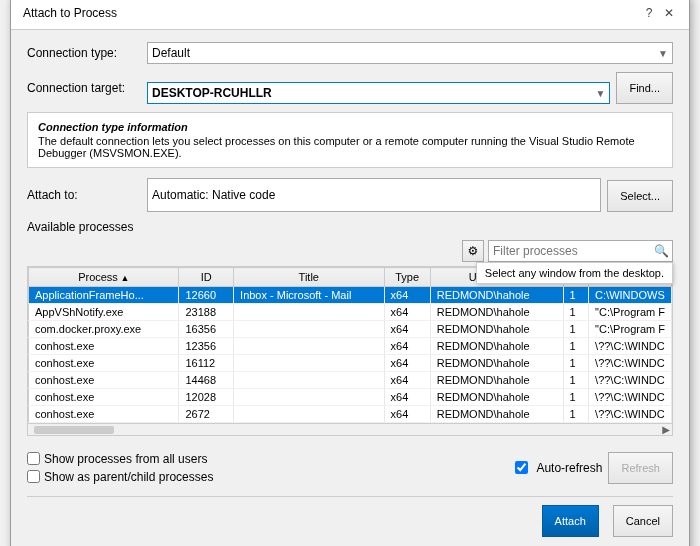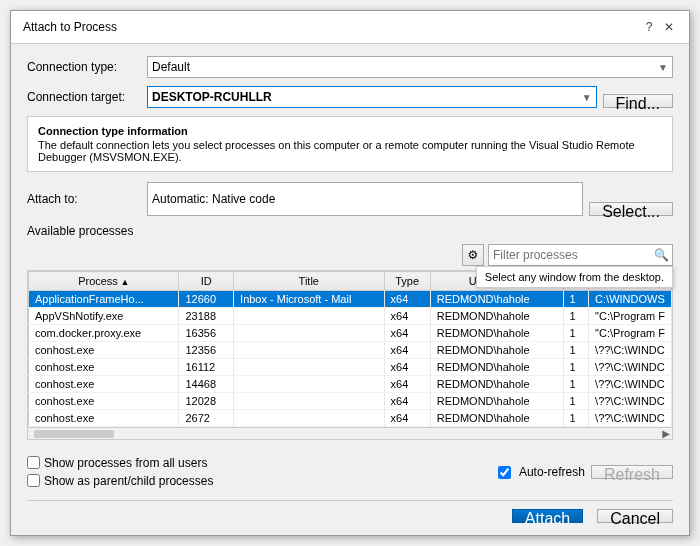--- a/index.html
+++ b/index.html
@@ -88,44 +88,45 @@
     .input-field {
       flex: 1;
       height: 34px;
       border: 1px solid #0078d4;
       background: #fff;
       font-size: 12px;
       padding: 0 4px;
       outline: none;
     }
     .btn {
-      height: 14px;
+      height: 32px;
       padding: 0 12px;
       border: 1px solid #aaa;
       background: linear-gradient(to bottom, #f6f6f6, #e6e6e6);
-      font-size: 16px;
+      font-size: 11px;
       cursor: pointer;
       white-space: nowrap;
     }
     .btn-primary {
       background: linear-gradient(to bottom, #0078d4, #0060a8);
       color: #fff;
       border: 1px solid #005a9e;
     }
     .info-box {
       background: #fff;
       border: 1px solid #ccc;
       padding: 8px 10px;
       margin-bottom: 10px;
       font-size: 11px;
       color: #000;
     }
     .info-title {
       font-weight: bold;
       margin-bottom: 2px;
+      font-style: italic;
     }
     .section-label {
       font-size: 12px;
       margin-bottom: 6px;
       color: #000;
     }
     .processes-toolbar {
       display: flex;
       align-items: center;
       justify-content: flex-end;
@@ -256,21 +257,21 @@
       flex-direction: column;
       gap: 4px;
     }
     .footer-right {
       display: flex;
       gap: 6px;
       align-items: center;
     }
     .auto-refresh-wrap {
       display: flex;
-      align-items: flex-end;
+      align-items: flex-start;
       gap: 8px;
     }
     .btn-disabled {
       color: #aaa;
       cursor: default;
     }
     .bottom-buttons {
       display: flex;
       justify-content: flex-end;
       gap: 14px;

